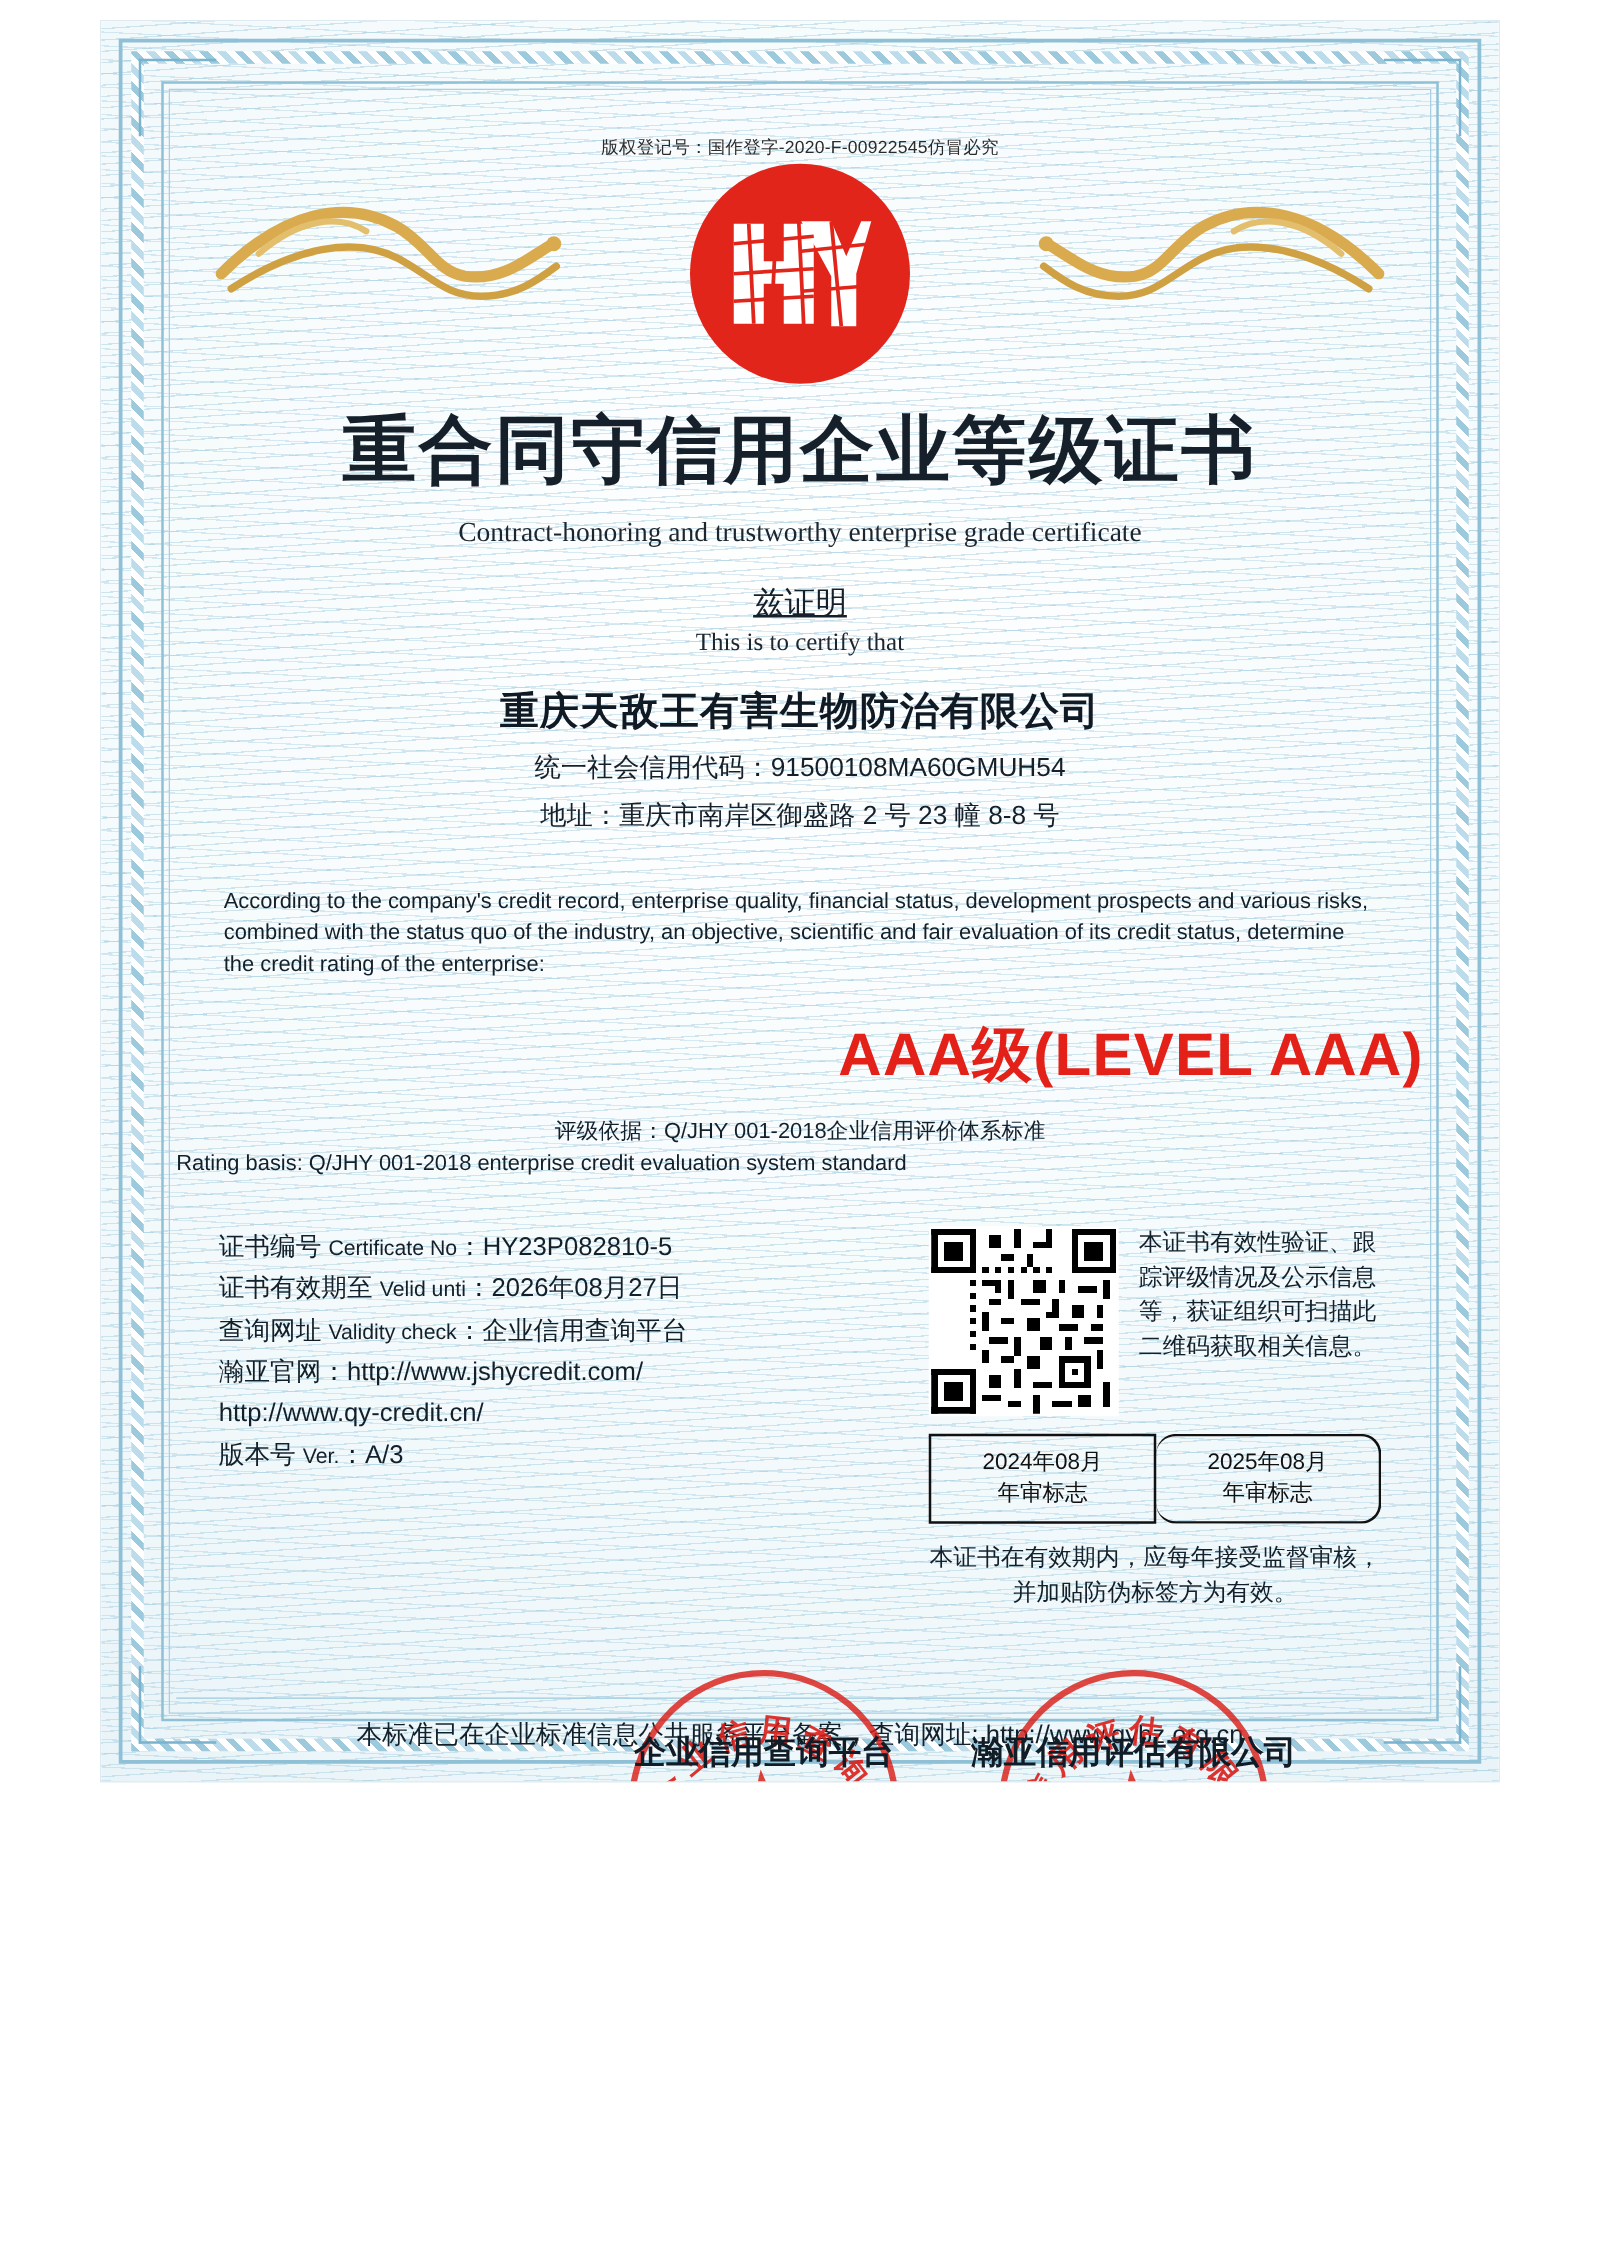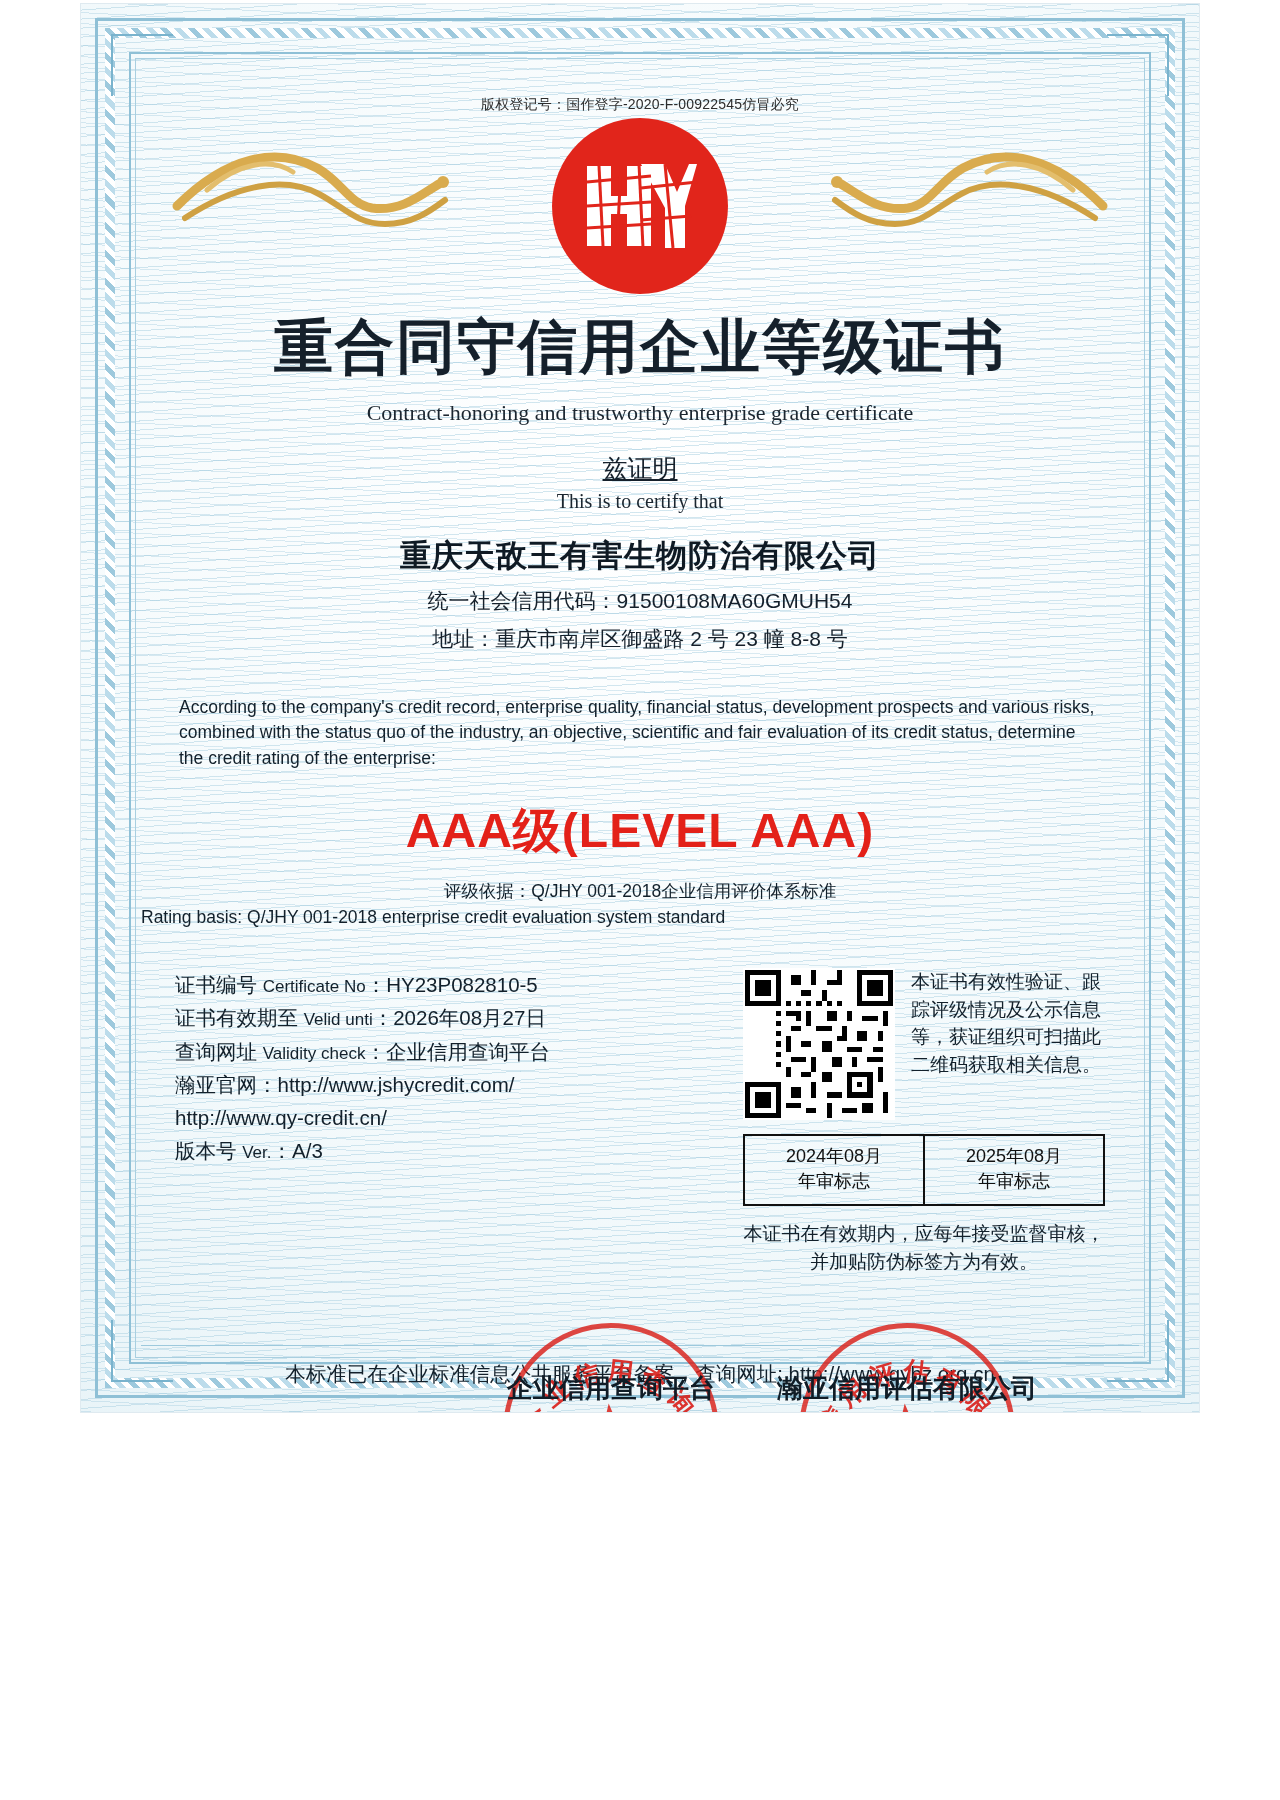--- a/index.html
+++ b/index.html
@@ -12,21 +12,21 @@
     height: 1800px;
     font-family: "Liberation Sans", "DejaVu Sans", sans-serif;
     overflow: hidden;
   }
 
   
   #certificate {
     position: relative;
     width: 1118px;
     height: 1408px;
-    margin: 4px auto;
+    margin: 17px auto;
     background:
       repeating-linear-gradient(
         -4deg,
         rgba(173, 210, 226, 0.55) 0px,
         rgba(173, 210, 226, 0.55) 1px,
         rgba(255,255,255,0) 1px,
         rgba(255,255,255,0) 9px
       ),
       radial-gradient(circle at 50% 35%, #ffffff 0%, #f4fafc 60%, #e9f4f8 100%);
     box-shadow: 0 0 0 1px #dfeaf0;
@@ -202,21 +202,21 @@
     font-size: 17.5px;
     line-height: 1.45;
     color: #12202b;
     margin-top: 8px;
     text-align: left;
     font-family: "Liberation Sans", sans-serif;
   }
 
   
   .level {
-    text-align: center;
+    text-align: right;
     font-size: 48px;
     font-weight: bold;
     color: #e32119;
     margin-top: 28px;
     letter-spacing: 1px;
   }
   .rating-basis-cn {
     text-align: center;
     font-size: 17.5px;
     color: #12202b;
@@ -275,21 +275,21 @@
   }
   .stamp-box {
     flex: 1;
     border: 2px solid #111;
     text-align: center;
     padding: 8px 0 9px;
     font-size: 18px;
     line-height: 1.4;
     color: #111;
   }
-  .stamp-box + .stamp-box { border-left: none; }
+  .stamp-box + .stamp-box { border-left: none; border-radius: 16px; }
   .audit-note {
     margin-top: 14px;
     font-size: 19px;
     line-height: 1.5;
     color: #12202b;
     text-align: center;
   }
 
   
   .seals {

